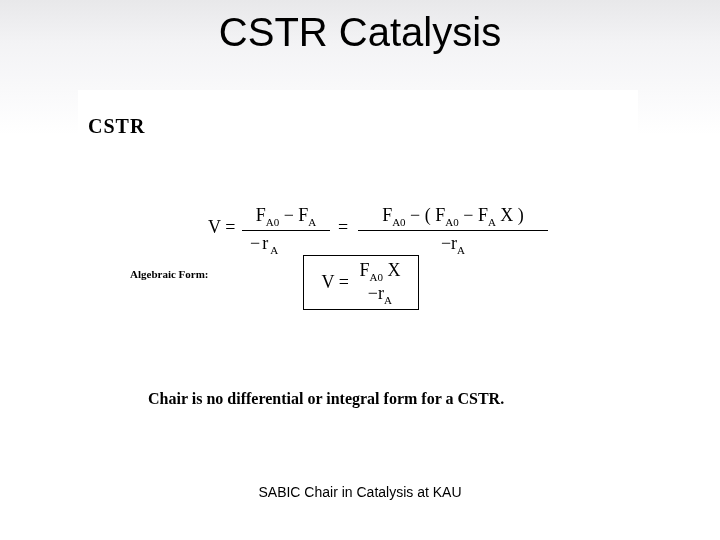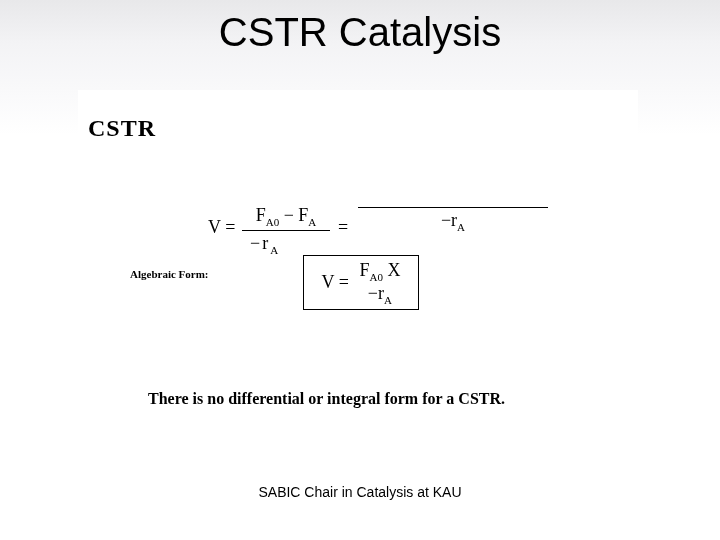--- a/index.html
+++ b/index.html
@@ -34,21 +34,21 @@
     width: 560px;
     height: 330px;
     background: #fff;
   }
   .cstr-label {
     position: absolute;
     left: 10px;
     top: 25px;
     font-family: "Times New Roman", Times, serif;
     font-weight: bold;
-    font-size: 24px;
+    font-size: 20px;
     letter-spacing: 1px;
   }
   .eq {
     font-family: "Times New Roman", Times, serif;
     font-size: 18px;
   }
   .sub {
     font-size: 11px;
   }
   .eq1 {
@@ -185,20 +185,29 @@
           <span> − </span>
           <span>F</span><sub class="sub">A</sub>
         </span>
         <span class="bar"></span>
         <span class="den">
           <span>−r</span><sub class="sub">A</sub>
         </span>
       </span>
       <span class="mideq"> = </span>
       <span class="frac2">
+        <span class="num">
+          <span>F</span><sub class="sub">A0</sub>
+          <span> − (</span>
+          <span>F</span><sub class="sub">A0</sub>
+          <span> − </span>
+          <span>F</span><sub class="sub">A</sub>
+          <span>X</span>
+          <span>)</span>
+        </span>
         <span class="bar"></span>
         <span class="den">
           <span>−r</span><sub class="sub">A</sub>
         </span>
       </span>
     </div>
 
     <div class="algebraic-label">Algebraic Form:</div>
 
     <div class="boxed">
@@ -211,17 +220,17 @@
           <span>F</span><sub class="sub">A0</sub>
           <span>X</span>
         </span>
         <span class="bar"></span>
         <span class="row">
           <span>−r</span><sub class="sub">A</sub>
         </span>
       </span>
     </div>
 
-    <div class="note">There is no differential or integral form for a CSTR.</div>
+    <div class="note">Chair is no differential or integral form for a CSTR.</div>
   </div>
 
   <div class="footer">SABIC Chair in Catalysis at KAU</div>
 </div>
 
 </body></html>

